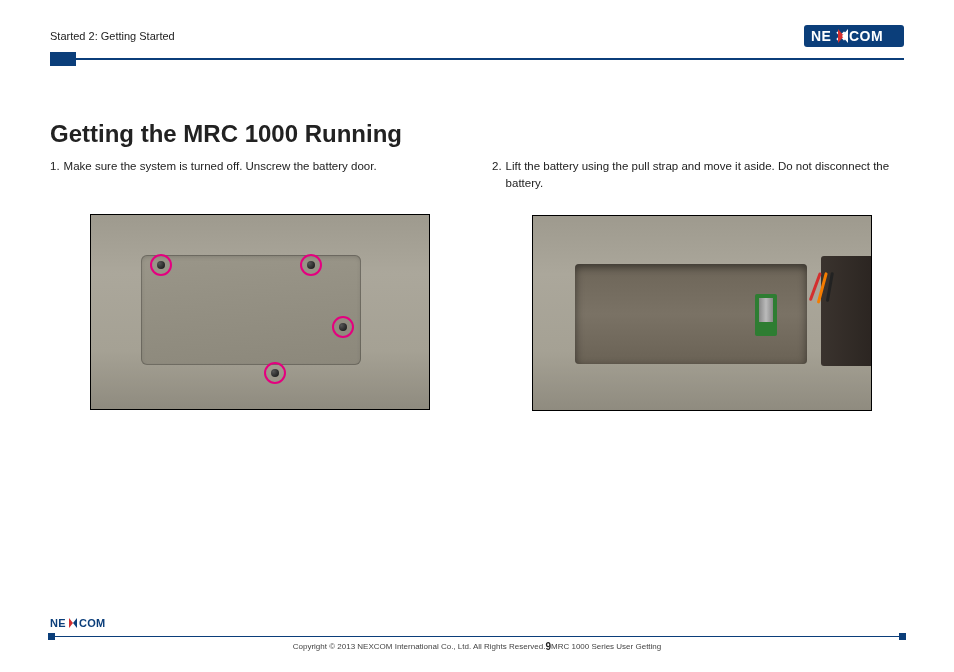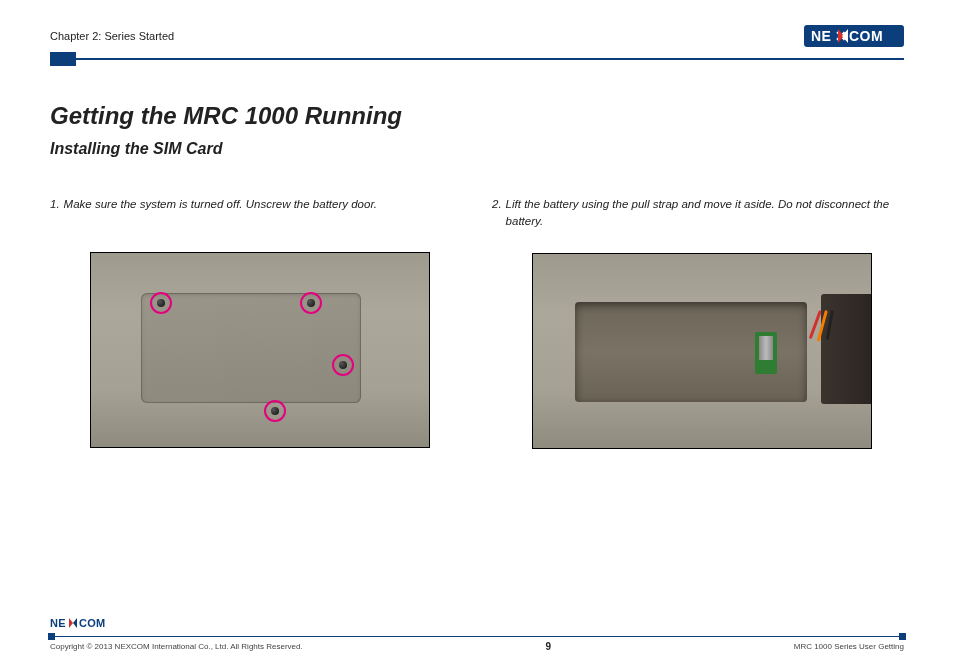--- a/index.html
+++ b/index.html
@@ -41,22 +41,21 @@
   }
   .header-accent {
     position: absolute;
     left: 0;
     top: -6px;
     width: 26px;
     height: 14px;
     background: #0b3e7a;
   }
   .content {
-    padding-top: 42px;
-    font-style: italic;
+    padding-top: 60px;
   }
   .page-title {
     font-size: 24px;
     font-weight: 700;
     color: #222;
     margin-bottom: 10px;
   }
   .section-title {
     font-size: 16px;
     font-weight: 700;
@@ -202,58 +201,57 @@
   .footer-square-r {
     position: absolute;
     right: -2px;
     top: -3px;
     width: 7px;
     height: 7px;
     background: #0b3e7a;
   }
   .footer-row {
     display: flex;
-    justify-content: space-between;
+    justify-content: center;
     align-items: center;
     font-size: 8px;
     color: #444;
   }
   .footer-logo svg {
     height: 14px;
     margin-bottom: 2px;
   }
   .page-num {
     font-weight: 700;
     font-size: 10px;
     color: #222;
   }
 </style>
 </head>
 <body>
 
 <div class="header">
-  <div class="chapter-label">Chapter 2: Series Started</div>
+  <div class="chapter-label">Started 2: Getting Started</div>
   <div class="logo">
     <svg width="100" height="22" viewBox="0 0 100 22">
       <rect x="0" y="0" width="100" height="22" rx="3" fill="#0b3e7a"></rect>
       <text x="7" y="16" font-family="Arial" font-size="14" font-weight="900" fill="#ffffff" letter-spacing="0.5">NE</text>
       <text x="31" y="16" font-family="Arial" font-size="14" font-weight="900" fill="#ffffff">✕</text>
       <text x="45" y="16" font-family="Arial" font-size="14" font-weight="900" fill="#ffffff" letter-spacing="0.5">COM</text>
       <polygon points="34,4 40,11 34,18" fill="#d32f2f"></polygon>
       <polygon points="44,4 38,11 44,18" fill="#ffffff"></polygon>
     </svg>
   </div>
 </div>
 <div class="header-rule">
   <div class="header-accent"></div>
 </div>
 
 <div class="content">
   <h1 class="page-title">Getting the MRC 1000 Running</h1>
-  <h2 class="section-title">Installing the SIM Card</h2>
 
   <div class="columns">
 
     <div class="col">
       <div class="step-text">
         <span class="step-num">1.</span>
         <span class="step-body">Make sure the system is turned off. Unscrew the battery door.</span>
       </div>
       <div class="photo">
         <div class="photo-bg device-body"></div>

